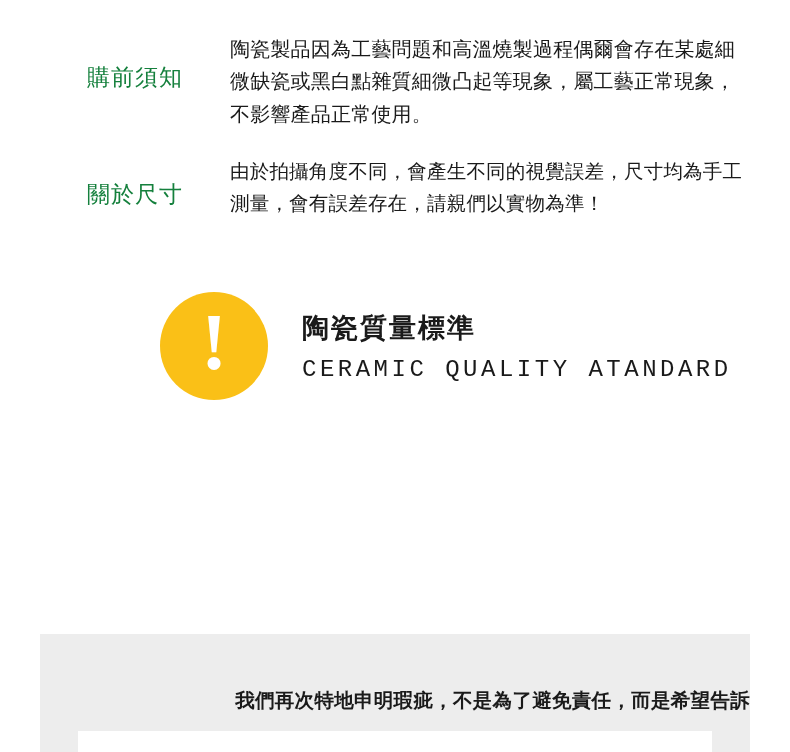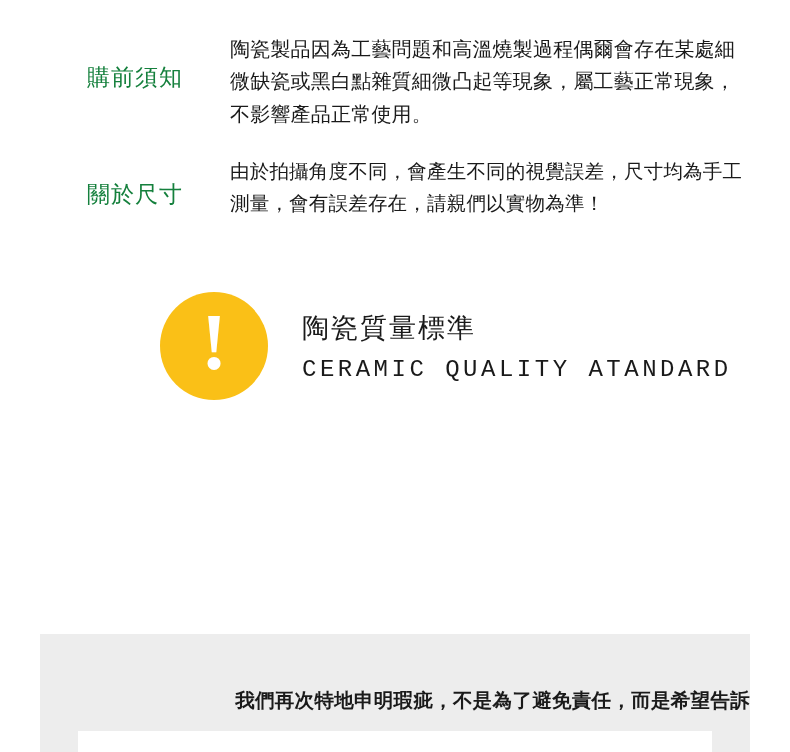--- a/index.html
+++ b/index.html
@@ -74,21 +74,21 @@
     line-height: 1;
     position: relative;
     top: -4px;
     font-family: "Liberation Serif", serif;
   }
   .standard-text {
     margin-left: 34px;
   }
   .standard-cn {
     font-size: 27px;
-    font-weight: normal;
+    font-weight: bold;
     letter-spacing: 2px;
     color: #1a1a1a;
     margin-bottom: 10px;
   }
   .standard-en {
     font-size: 24px;
     letter-spacing: 3.5px;
     color: #1a1a1a;
     font-family: "Liberation Mono", monospace;
   }

